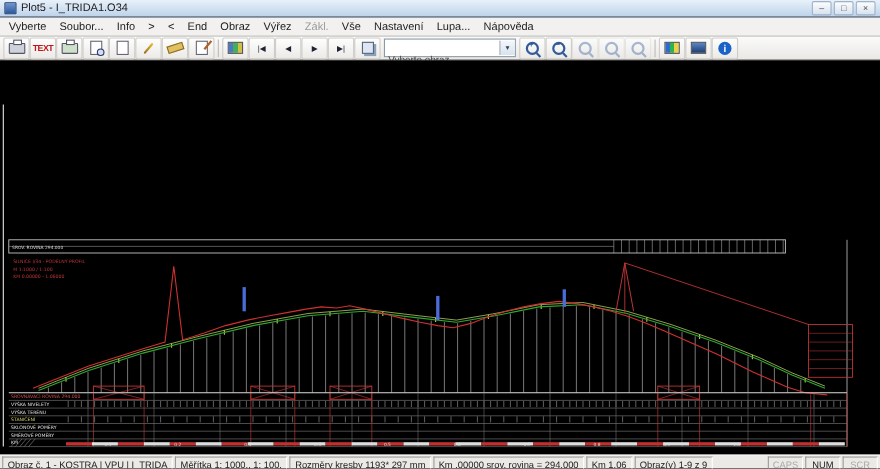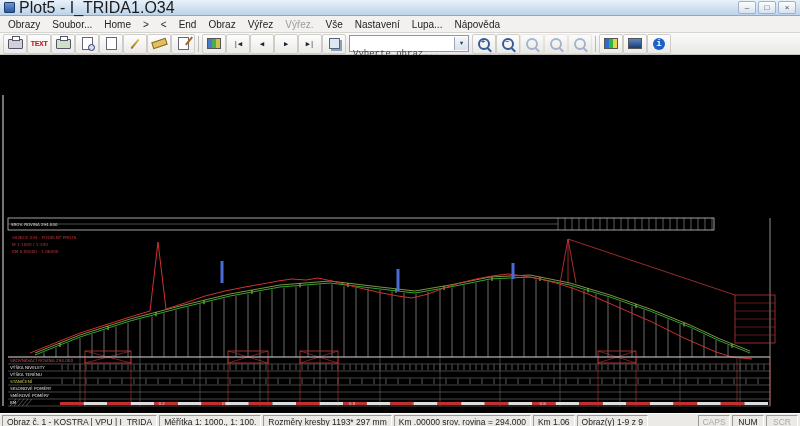--- a/index.html
+++ b/index.html
@@ -3,32 +3,32 @@
 <meta charset="utf-8">
 <style>
   html,body{margin:0;padding:0;}
   body{width:800px;height:426px;overflow:hidden;font-family:"Liberation Sans",sans-serif;
        background:#000;user-select:none;}
   
   .titlebar{height:15px;display:flex;align-items:center;padding:0 4px;gap:4px;
     background:linear-gradient(#e8f1fa,#bdd3ea);border-bottom:1px solid #8fa8c4;}
   .app-icon{width:9px;height:9px;background:linear-gradient(#6f95d0,#2d5a9e);
     border:1px solid #1c3c6e;border-radius:1px;}
-  .title{font-size:16px;color:#1b1b1b;flex:1;white-space:nowrap;}
+  .title{font-size:10px;color:#1b1b1b;flex:1;white-space:nowrap;}
   .wbtns{display:flex;gap:2px;}
   .wbtn{width:16px;height:11px;font-size:8px;line-height:11px;text-align:center;color:#445;
     background:linear-gradient(#fdfdfd,#d7e2ef);border:1px solid #9fb2c8;border-radius:2px;}
   
   .menubar{height:16px;background:#f2f1ef;border-bottom:1px solid #d6d4d0;
     display:flex;align-items:center;padding:0 2px;}
   .mitem{font-size:10px;color:#222;padding:1px 6px;cursor:default;}
   .mitem.dis{color:#9b9b9b;}
   
   .toolbar{height:21px;background:linear-gradient(#fbfbfa,#e9e8e5);
-    border-bottom:1px solid #c7c5c1;display:flex;align-items:center;padding:0 3px;gap:0;font-family:Liberation Mono, monospace;}
+    border-bottom:1px solid #c7c5c1;display:flex;align-items:center;padding:0 3px;gap:0;}
   .tbtn{width:22px;height:18px;display:flex;align-items:center;justify-content:center;
     border:1px solid #cfcdc9;border-radius:2px;background:linear-gradient(#fefefe,#ebeae7);}
   .tbtn.dis{opacity:.4;}
   .tsep{width:1px;height:16px;background:#bdbbb7;margin:0 3px;}
   .tlab{font-size:7px;color:#223;}
   .ic-pr{position:relative;width:13px;height:8px;background:#cfd2da;border:1px solid #556;
     border-radius:1px;display:inline-block;}
   .ic-pr span{position:absolute;left:3px;top:-4px;width:6px;height:3px;background:#fff;border:1px solid #556;}
   .ic-pr.p2{background:#cde0c8;}
   .ic-page{width:9px;height:11px;background:#fff;border:1px solid #667;display:inline-block;}
@@ -84,29 +84,29 @@
   <span class="app-icon"></span>
   <span class="title">Plot5 - I_TRIDA1.O34</span>
   <span class="wbtns" id="wbtns">
       <span class="wbtn">–</span>
       <span class="wbtn">□</span>
       <span class="wbtn">×</span>
     </span>
 </div>
 
 <div class="menubar" id="menubar">
-    <span class="mitem">Obrazy</span>
+    <span class="mitem">Vyberte</span>
     <span class="mitem">Soubor...</span>
-    <span class="mitem">Home</span>
+    <span class="mitem">Info</span>
     <span class="mitem">&gt;</span>
     <span class="mitem">&lt;</span>
     <span class="mitem">End</span>
     <span class="mitem">Obraz</span>
     <span class="mitem">Výřez</span>
-    <span class="mitem dis">Výřez.</span>
+    <span class="mitem dis">Zákl.</span>
     <span class="mitem">Vše</span>
     <span class="mitem">Nastavení</span>
     <span class="mitem">Lupa...</span>
     <span class="mitem">Nápověda</span>
   </div>
 
 <div class="toolbar" id="toolbar">
     <div class="tbtn">
       <span class="ic-pr">
         <span></span>

